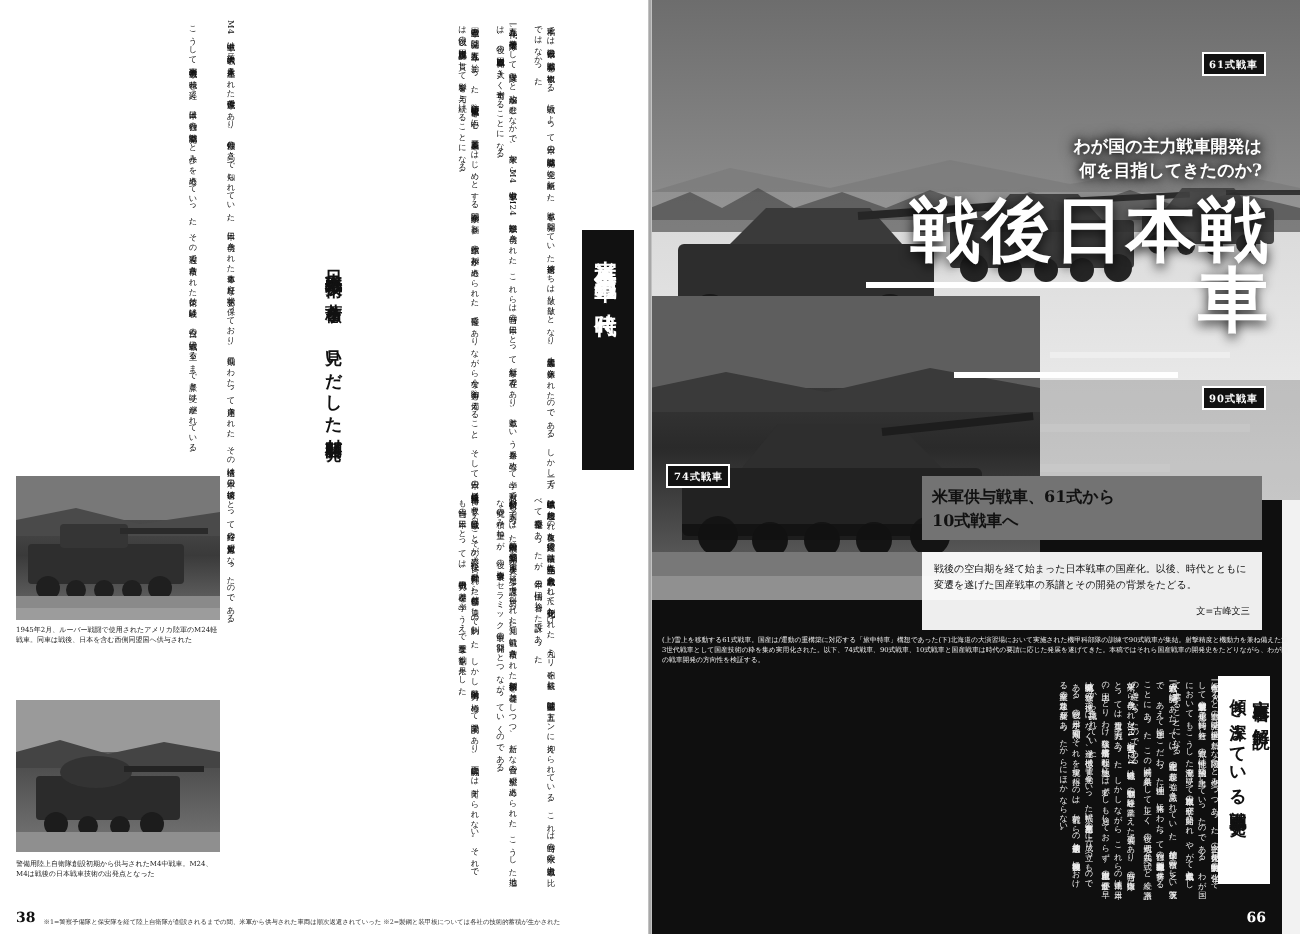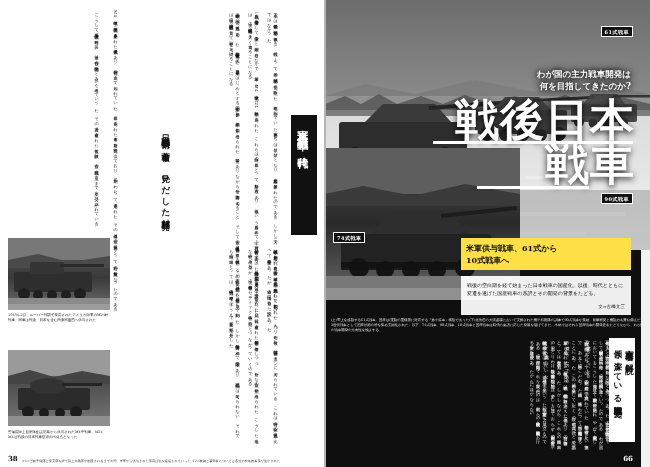--- a/index.html
+++ b/index.html
@@ -26,25 +26,25 @@
   .foot-note{font-family:"DejaVu Serif","Liberation Serif",serif;font-size:3.2px;line-height:1.3;color:#333;}
 
   
   .r-photo-top{position:absolute;left:0;top:0;width:325px;height:250px;overflow:hidden;background:#1a1a1a;}
   .r-photo-mid{position:absolute;left:0;top:148px;width:195px;height:152px;overflow:hidden;background:#1e1e1e;}
 
   .tagbox{position:absolute;background:#111;border:0.6px solid #fff;color:#fff;font-family:"DejaVu Serif","Liberation Serif",serif;font-size:5px;font-weight:bold;padding:1.5px 3px;letter-spacing:0.5px;}
 
   .kicker{position:absolute;right:10px;top:68px;width:190px;text-align:right;color:#fff;font-family:"DejaVu Serif","Liberation Serif",serif;font-size:8.5px;font-weight:bold;line-height:1.45;text-shadow:0 0 4px #000,0 0 8px #000;}
   .bigtitle{position:absolute;right:8px;top:92px;color:#fff;font-family:"DejaVu Serif","Liberation Serif",serif;font-weight:bold;letter-spacing:1px;line-height:1;text-shadow:0 2px 6px rgba(0,0,0,.9);}
-  .bigtitle .l1{font-size:44px;display:block;}
+  .bigtitle .l1{font-size:35px;display:block;}
   .bigtitle .l2{font-size:38px;display:block;margin-top:4px;text-align:center;}
   .underline{position:absolute;height:3px;background:#fff;}
 
-  .sub-white{position:absolute;right:10px;top:238px;width:170px;background:#fde047;color:#111;font-family:"DejaVu Serif","Liberation Serif",serif;font-weight:bold;font-size:8px;line-height:1.5;padding:4px 5px;box-sizing:border-box;}
+  .sub-white{position:absolute;right:10px;top:238px;width:170px;background:#737373;color:#111;font-family:"DejaVu Serif","Liberation Serif",serif;font-weight:bold;font-size:8px;line-height:1.5;padding:4px 5px;box-sizing:border-box;}
   .lead-white{position:absolute;right:10px;top:276px;width:170px;background:rgba(255,255,255,0.93);color:#111;font-family:"DejaVu Serif","Liberation Serif",serif;font-size:5px;line-height:1.65;padding:5px 6px;box-sizing:border-box;}
   .byline{margin-top:5px;text-align:right;font-size:4.6px;}
 
   .r-caption{position:absolute;left:6px;top:318px;width:313px;color:#eee;font-family:"DejaVu Serif","Liberation Serif",serif;font-size:3.4px;line-height:1.5;text-align:justify;}
 
   .r-cols{position:absolute;left:6px;top:338px;width:313px;height:104px;display:flex;flex-direction:row-reverse;}
   .r-col{writing-mode:vertical-rl;font-family:"DejaVu Serif","Liberation Serif",serif;font-size:4.1px;line-height:1.55;color:#f0f0f0;height:104px;text-align:justify;}
 
   .r-head-box{position:absolute;right:6px;top:338px;width:26px;height:104px;background:#fff;color:#111;}
   .r-head-box .t{writing-mode:vertical-rl;text-orientation:upright;font-family:"DejaVu Serif","Liberation Serif",serif;font-weight:bold;font-size:8.5px;line-height:1.35;letter-spacing:1px;padding:5px 3px;}

